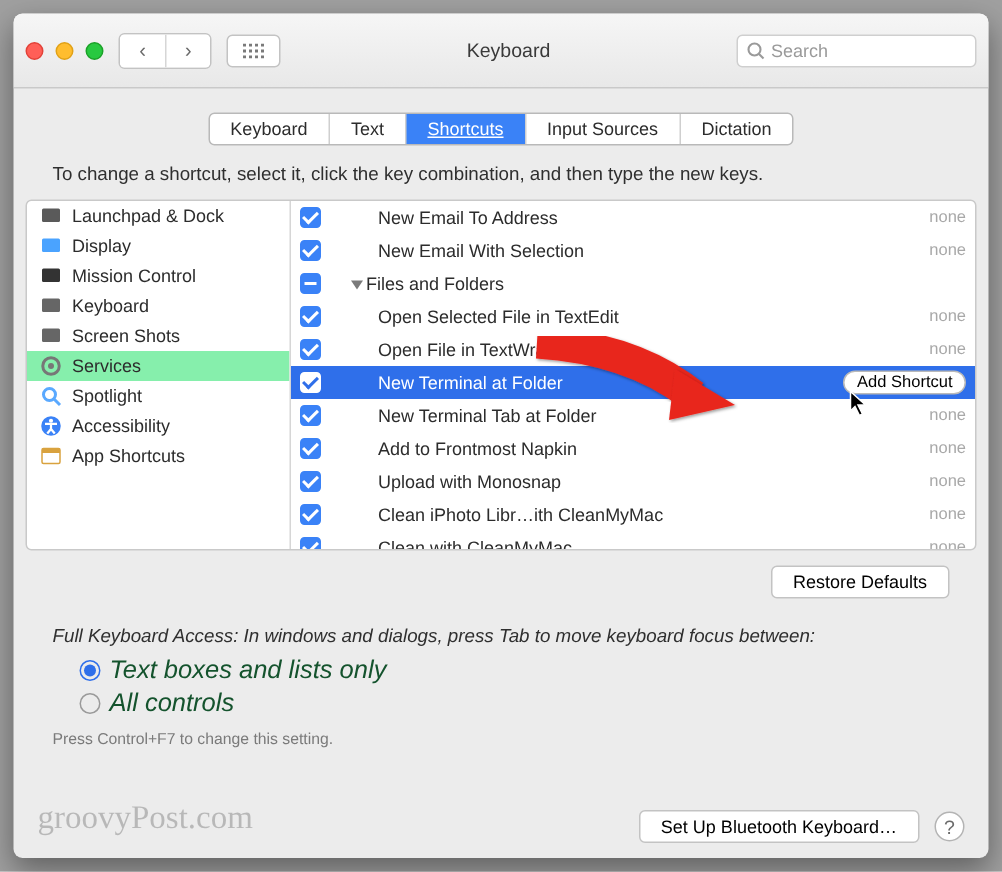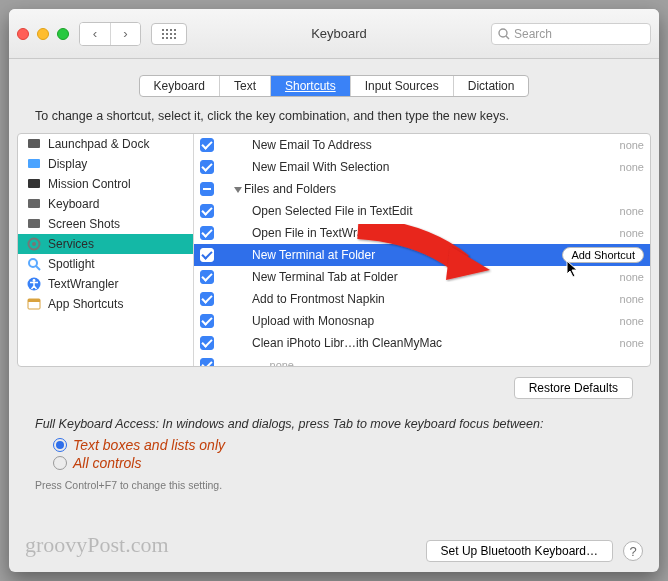--- a/index.html
+++ b/index.html
@@ -22,21 +22,21 @@
   .seg { display:flex; border:1px solid #b9b9b9; border-radius:4px; overflow:hidden; background:#fff; font-size:12px; }
   .seg div { padding:3px 14px; border-left:1px solid #cfcfcf; color:#2c2c2c; cursor:pointer; }
   .seg div:first-child{border-left:none;}
   .seg .active { background:#3a82f7; color:#fff;text-decoration:underline; }
 
   .instr { font-size:12.5px; color:#2f2f2f; margin:0 26px 10px; }
 
   .panel { margin:0 8px; border:1px solid #c9c9c9; border-radius:4px; background:#fff; height:234px; display:flex; position:relative; }
   .sidebar { width:176px; border-right:1px solid #d6d6d6; overflow:auto; }
   .s-item { display:flex; align-items:center; gap:6px; font-size:12px; padding:2px 8px; color:#2c2c2c; cursor:pointer; }
-  .s-item.sel { background:#14b8a6; }
+  .s-item.sel { background:#86efac; }
   .s-ico { width:16px; height:16px; display:inline-flex; align-items:center; justify-content:center; }
 
   .list { flex:1; overflow:hidden; font-size:12px; }
   .row { display:flex; align-items:center; height:22px; padding:0 6px; gap:16px; }
   .row .cb { width:14px; height:14px; border:1px solid #3a82f7; border-radius:3px; background:#3a82f7; display:flex; align-items:center; justify-content:center; cursor:pointer;}
   .row .cb.minus::after{content:"";width:8px;height:2px;background:#fff;}
   .row .cb.chk::after{content:"";width:4px;height:8px;border:solid #fff;border-width:0 2px 2px 0;transform:rotate(45deg);margin-top:-2px;}
   .row .label { flex:1; color:#2c2c2c; padding-left:22px; }
   .row.group .label{ padding-left:4px; color:#2c2c2c;}
   .row.group .tri{ display:inline-block; width:0;height:0;border-left:4px solid transparent;border-right:4px solid transparent;border-top:6px solid #7a7a7a; margin-right:2px;}
@@ -45,21 +45,21 @@
   .row.sel .label { color:#fff; }
   .row.sel .cb { background:#fff; border-color:#fff; }
   .row.sel .cb.chk::after{border-color:#2f6fea;}
   .add-sc { background:#fff; border:1px solid #b9b9b9; border-radius:10px; font-size:11px; padding:1px 8px; cursor:pointer; }
 
   .restore { display:flex; justify-content:flex-end; margin:10px 26px 0;align-items:center; }
   .btn { background:#fff; border:1px solid #c3c3c3; border-radius:4px; font-size:12px; padding:3px 14px; cursor:pointer; }
 
   .access { margin:18px 26px 0; font-size:12.5px; color:#2f2f2f;font-style:italic; }
   .access .radios{margin:6px 0 0 18px;}
-  .radio { display:flex; align-items:center; gap:6px; font-size:14px; color:#c2410c; margin:2px 0; cursor:pointer;}
+  .radio { display:flex; align-items:center; gap:6px; font-size:17px; color:#14532d; margin:2px 0; cursor:pointer;}
   .radio .r { width:14px;height:14px;border:1px solid #9a9a9a;border-radius:50%;display:inline-flex;align-items:center;justify-content:center;}
   .radio .r.on{border-color:#2f6fea;}
   .radio .r.on::after{content:"";width:8px;height:8px;border-radius:50%;background:#2f6fea;}
   .hint{font-size:10.5px;color:#7a7a7a;margin:8px 26px 0;}
 
   .footer { position:absolute; bottom:10px; right:16px; display:flex; align-items:center; gap:10px;}
   .help{width:20px;height:20px;border-radius:50%;border:1px solid #b4b4b4;color:#6a6a6a;font-size:13px;display:flex;align-items:center;justify-content:center;background:#fff;}
   .watermark{position:absolute;left:16px;bottom:14px;font-size:22px;color:rgba(0,0,0,.22);font-family:Georgia,serif;}
 
   .arrow { position:absolute; pointer-events:none; }
@@ -180,21 +180,21 @@
           <span>Spotlight</span>
         </div>
         <div class="s-item">
           <span class="s-ico">
             <svg width="14" height="14">
               <circle cx="7" cy="7" r="6.5" fill="#3a82f7"></circle>
               <circle cx="7" cy="3.5" r="1.4" fill="#fff"></circle>
               <path d="M3 5.5 L11 5.5 M7 5.5 L7 9 M7 9 L4.5 12 M7 9 L9.5 12" stroke="#fff" stroke-width="1.5" fill="none"></path>
             </svg>
           </span>
-          <span>TextWrangler</span>
+          <span>Accessibility</span>
         </div>
         <div class="s-item">
           <span class="s-ico">
             <svg width="14" height="14">
               <rect x="1" y="2" width="12" height="10" rx="1" fill="#fff" stroke="#d9a23e"></rect>
               <rect x="1" y="2" width="12" height="3" fill="#d9a23e"></rect>
             </svg>
           </span>
           <span>App Shortcuts</span>
         </div>
@@ -244,20 +244,21 @@
           <span class="label">Upload with Monosnap</span>
           <span class="sc">none</span>
         </div>
         <div class="row">
           <span class="cb chk"></span>
           <span class="label">Clean iPhoto Libr…ith CleanMyMac</span>
           <span class="sc">none</span>
         </div>
         <div class="row">
           <span class="cb chk"></span>
+          <span class="label">Clean with CleanMyMac</span>
           <span class="sc">none</span>
         </div>
       </div>
 
     <svg class="arrow" style="left:334px;top:88px;" width="140" height="60">
       <defs>
           <filter id="s">
             <feDropShadow dx="1" dy="1" stdDeviation="1" flood-opacity=".4"></feDropShadow>
           </filter>
         </defs>

